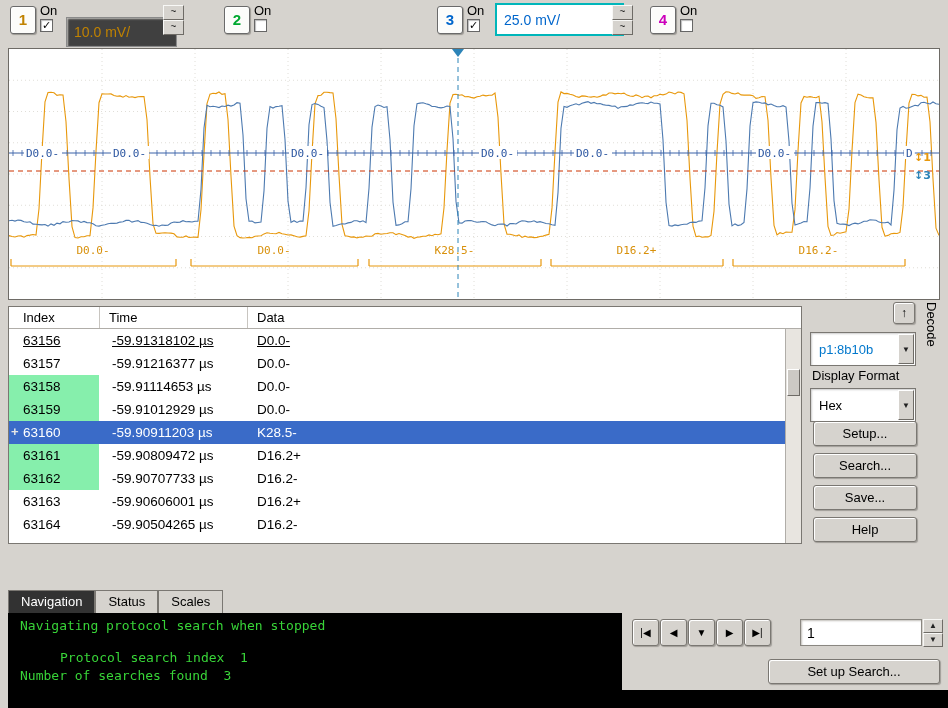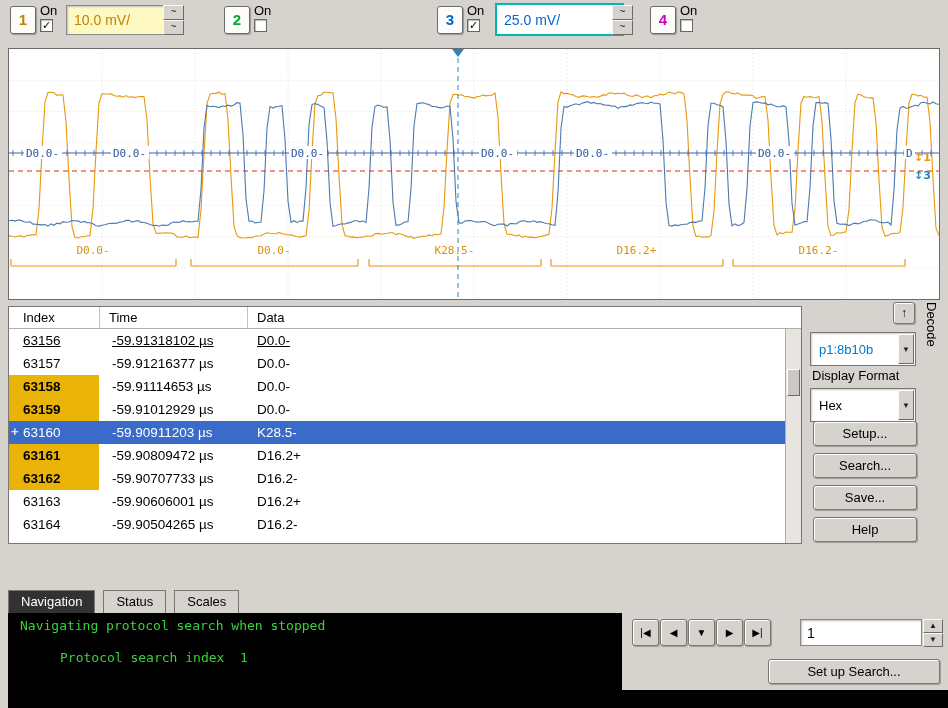--- a/index.html
+++ b/index.html
@@ -30,59 +30,59 @@
   
   .listing { position:absolute; left:8px; top:306px; width:794px; height:238px; background:#fff; border:1px solid #7a7772; }
   .lheader { position:relative; height:22px; border-bottom:1px solid #b0ada8; font-size:13px; }
   .lheader .h { position:absolute; top:3px; }
   .sep { position:absolute; top:0; bottom:0; width:1px; background:#c8c5c0; }
   .lbody { position:absolute; top:22px; bottom:0; left:0; right:16px; overflow:hidden; }
   .lrow { position:relative; height:23px; font-size:13.5px; }
   .c-index { position:absolute; left:0; top:0; width:90px; height:23px; padding:4px 0 0 14px; }
   .c-time  { position:absolute; left:103px; top:4px; }
   .c-data  { position:absolute; left:248px; top:4px; }
-  .gray { background:#eab308;font-weight:bold; }
+  .gray { background:#86efac; }
   .sel  { background:#3a6bc8; color:#fff; }
   .und .c-index, .und .c-time, .und .c-data { text-decoration:underline; }
   .rowcursor { position:absolute; left:2px; top:3px; color:#e6e6e6; font-weight:bold; font-size:13px; }
   .vscroll { position:absolute; top:22px; right:0; bottom:0; width:16px; background:#e8e5e0; border-left:1px solid #b0ada8; }
   .vthumb { position:absolute; left:1px; top:40px; width:13px; height:27px; background:#ccc9c4;
             border:1px solid; border-color:#fff #6e6b66 #6e6b66 #fff; }
 
   
   .combo { position:absolute; background:#fff; border:1px solid #7a7772; box-shadow:inset 1px 1px 2px #ccc;
            font-size:13px; display:flex; align-items:center; padding:16px 8px; }
   .combo .arr { position:absolute; right:1px; top:1px; bottom:1px; width:16px; background:#d6d3ce;
                 border:1px solid; border-color:#fff #6e6b66 #6e6b66 #fff; font-size:8px;
                 display:flex; align-items:center; justify-content:center; color:#222; cursor:pointer; }
   .pbtn { position:absolute; width:104px; height:25px; text-align:center; line-height:23px; cursor:pointer; }
   .vert { writing-mode:vertical-rl; font-size:13px; }
 
   
-  .tabs { position:absolute; left:8px; top:590px; display:flex;gap:8px; }
+  .tabs { position:absolute; left:8px; top:590px; display:flex; }
   .tab { height:23px; padding:0 12px; font-size:13px; line-height:22px; background:#d6d3ce;
          border:1px solid #7a7772; border-bottom:none; cursor:pointer; }
   .tab.active { background:#323232; color:#fff; }
   .console { position:absolute; left:8px; top:613px; width:940px; height:119px; background:#000; }
   .cline { position:absolute; color:#38d438; font-family:"DejaVu Sans Mono",monospace; font-size:13px; white-space:pre; }
   .navpanel { position:absolute; left:614px; top:0; width:326px; height:77px; background:#d6d3ce; }
   .nbtn { position:absolute; top:6px; width:27px; height:27px; font-size:10px; line-height:25px; text-align:center; cursor:pointer; }
   .wm { position:absolute; right:5px; bottom:3px; color:#8b5cf6; opacity:.8; font-size:15px; }
 </style>
 </head>
 <body>
 
 <div id="screen">
 
   <div class="abs" style="left:0;top:0;width:948px;height:46px">
 
     <button class="chanbtn" style="left: 10px; top: 6px; color: rgb(192, 130, 0);">1</button>
     <span class="onlabel" style="left:40px;top:3px">On</span>
     <span class="cb" style="left:40px;top:19px">✓</span>
-    <div class="field" style="left:66px;top:5px;width:111px;height:30px;background:#fef9c3">
+    <div class="field" style="left:66px;top:17px;width:111px;height:30px;background:#404040">
       <span style="color: rgb(192, 130, 0);">10.0 mV/</span>
     </div>
     <div class="spin" style="left:163px;top:5px;width:21px;height:30px">
       <div>~</div>
       <div>~</div>
     </div>
 
     <button class="chanbtn" style="left: 224px; top: 6px; color: rgb(0, 168, 48);">2</button>
     <span class="onlabel" style="left:254px;top:3px">On</span>
     <span class="cb" style="left:254px;top:19px"></span>
@@ -374,20 +374,21 @@
 
   <div class="tabs">
     <div class="tab active">Navigation</div>
     <div class="tab">Status</div>
     <div class="tab">Scales</div>
   </div>
 
   <div class="console">
     <span class="cline" style="left:12px;top:5px">Navigating protocol search when stopped</span>
     <span class="cline" style="left:52px;top:37px">Protocol search index  1</span>
+    <span class="cline" style="left:12px;top:55px">Number of searches found  3</span>
 
     <div class="navpanel">
       <button class="nbtn btn3d" style="left:10px">|◀</button>
       <button class="nbtn btn3d" style="left:38px">◀</button>
       <button class="nbtn btn3d" style="left:66px">▼</button>
       <button class="nbtn btn3d" style="left:94px">▶</button>
       <button class="nbtn btn3d" style="left:122px">▶|</button>
       <input class="sunkenf" style="position: absolute; left: 178px; top: 6px; width: 122px; height: 27px; font-size: 14px; padding: 0px 6px; font-family: inherit;" value="1">
       <div class="spin" style="left:301px;top:6px;width:20px;height:27px">
         <div style="font-size:8px">▲</div>

